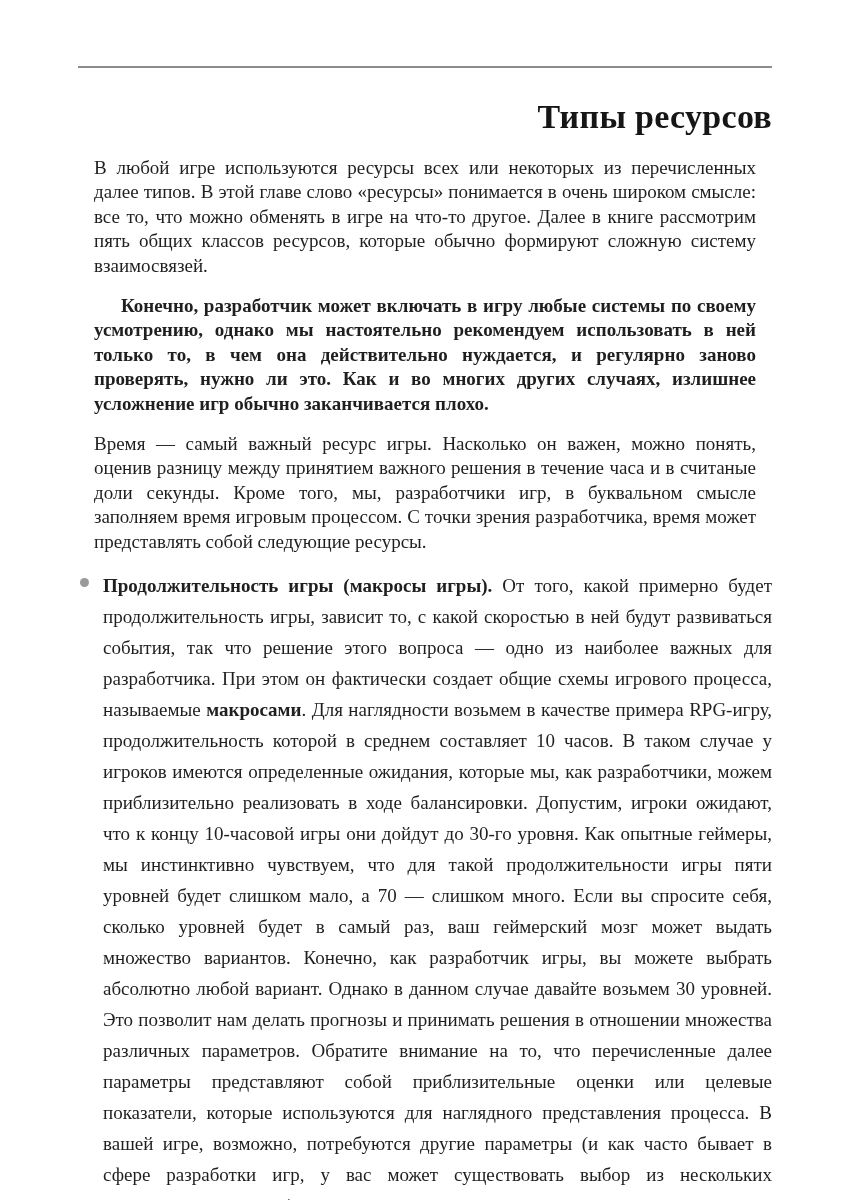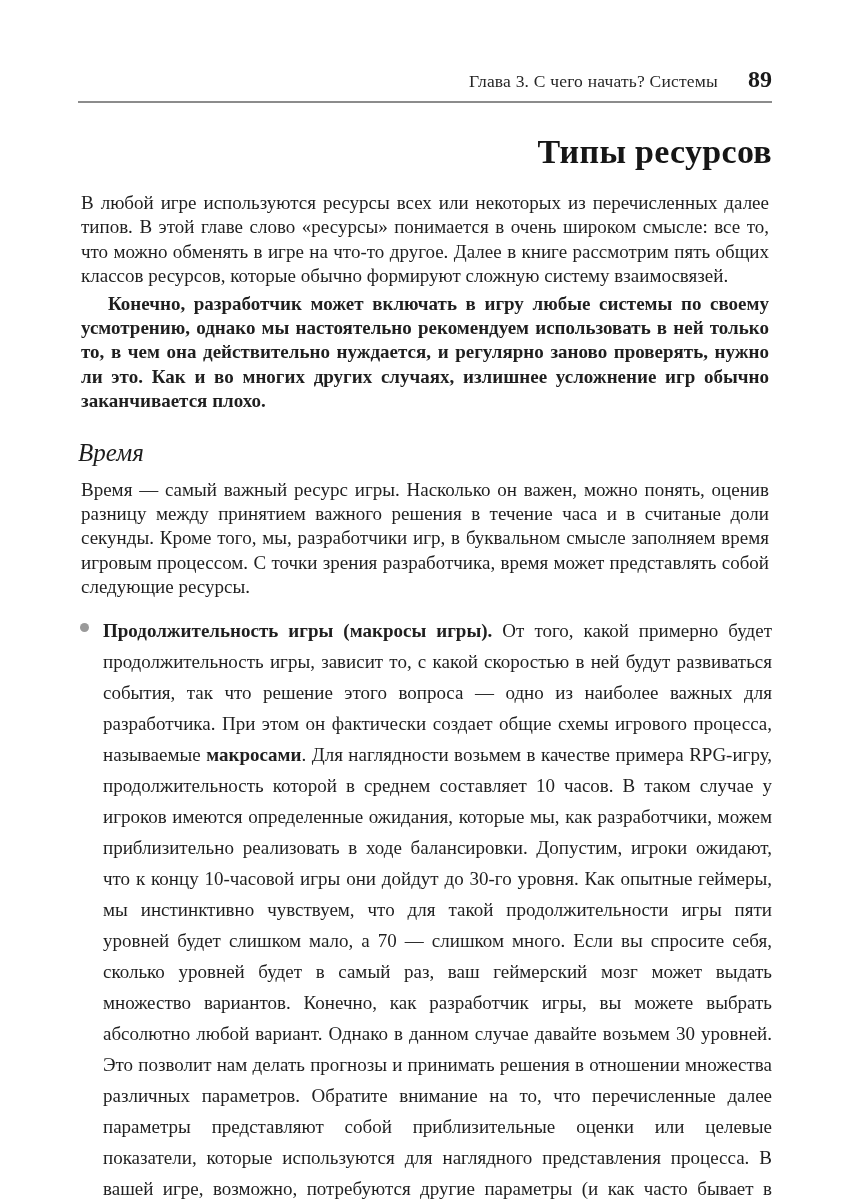--- a/index.html
+++ b/index.html
@@ -48,21 +48,21 @@
   h1.section-title {
     margin: 0 0 20px 0;
     font-size: 34px;
     font-weight: bold;
     letter-spacing: 0.3px;
     color: #161616;
     text-align: right;
   }
   
   p.body-text {
-    margin: 3px;
+    margin: 16px;
     font-size: 19px;
     line-height: 24.4px;
     text-align: justify;
     color: #1f1f1f;
   }
   p.body-text.indented {
     text-indent: 27px;
     font-weight: bold;
   }
   
@@ -98,34 +98,29 @@
   }
   li b, p b {
     font-weight: bold;
   }
 </style>
 </head>
 <body>
 
 <div class="page">
 
-  <div class="running-head-row">
-    <span class="running-title">Глава 3. С чего начать? Системы</span>
-    <span class="page-number">89</span>
-  </div>
 
   <hr class="header-rule">
 
   <h1 class="section-title">Типы ресурсов</h1>
 
   <p class="body-text">В любой игре используются ресурсы всех или некоторых из перечисленных далее типов. В этой главе слово «ресурсы» понимается в очень широком смысле: все то, что можно обменять в игре на что-то другое. Далее в книге рассмотрим пять общих классов ресурсов, которые обычно формируют сложную систему взаимосвязей.</p>
 
   <p class="body-text indented">Конечно, разработчик может включать в игру любые системы по своему усмотрению, однако мы настоятельно рекомендуем использовать в ней только то, в чем она действительно нуждается, и регулярно заново проверять, нужно ли это. Как и во многих других случаях, излишнее усложнение игр обычно заканчивается плохо.</p>
 
-  <h2 class="subsection-heading">Время</h2>
 
   <p class="body-text">Время — самый важный ресурс игры. Насколько он важен, можно понять, оценив разницу между принятием важного решения в течение часа и в считаные доли секунды. Кроме того, мы, разработчики игр, в буквальном смысле заполняем время игровым процессом. С точки зрения разработчика, время может представлять собой следующие ресурсы.</p>
 
   <ul class="bullet-list">
     <li>
       <span class="bullet-dot"></span>
       <span><b>Продолжительность игры (макросы игры). </b><span>От того, какой примерно будет продолжительность игры, зависит то, с какой скоростью в ней будут развиваться события, так что решение этого вопроса — одно из наиболее важных для разработчика. При этом он фактически создает общие схемы игрового процесса, называемые </span><b>макросами</b><span>. Для наглядности возьмем в качестве примера RPG-игру, продолжительность которой в среднем составляет 10 часов. В таком случае у игроков имеются определенные ожидания, которые мы, как разработчики, можем приблизительно реализовать в ходе балансировки. Допустим, игроки ожидают, что к концу 10-часовой игры они дойдут до 30-го уровня. Как опытные геймеры, мы инстинктивно чувствуем, что для такой продолжительности игры пяти уровней будет слишком мало, а 70 — слишком много. Если вы спросите себя, сколько уровней будет в самый раз, ваш геймерский мозг может выдать множество вариантов. Конечно, как разработчик игры, вы можете выбрать абсолютно любой вариант. Однако в данном случае давайте возьмем 30 уровней. Это позволит нам делать прогнозы и принимать решения в отношении множества различных параметров. Обратите внимание на то, что перечисленные далее параметры представляют собой приблизительные оценки или целевые показатели, которые используются для наглядного представления процесса. В вашей игре, возможно, потребуются другие параметры (и как часто бывает в сфере разработки игр, у вас может существовать выбор из нескольких правильных вариантов).</span></span>
     </li>
   </ul>
 

